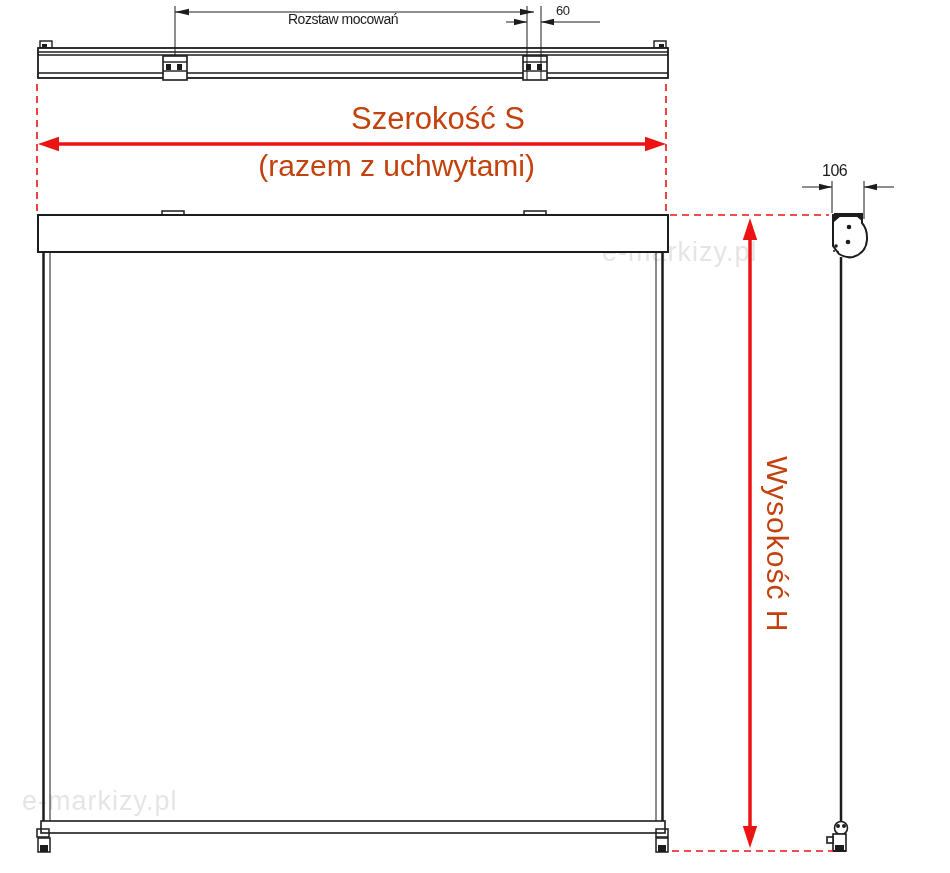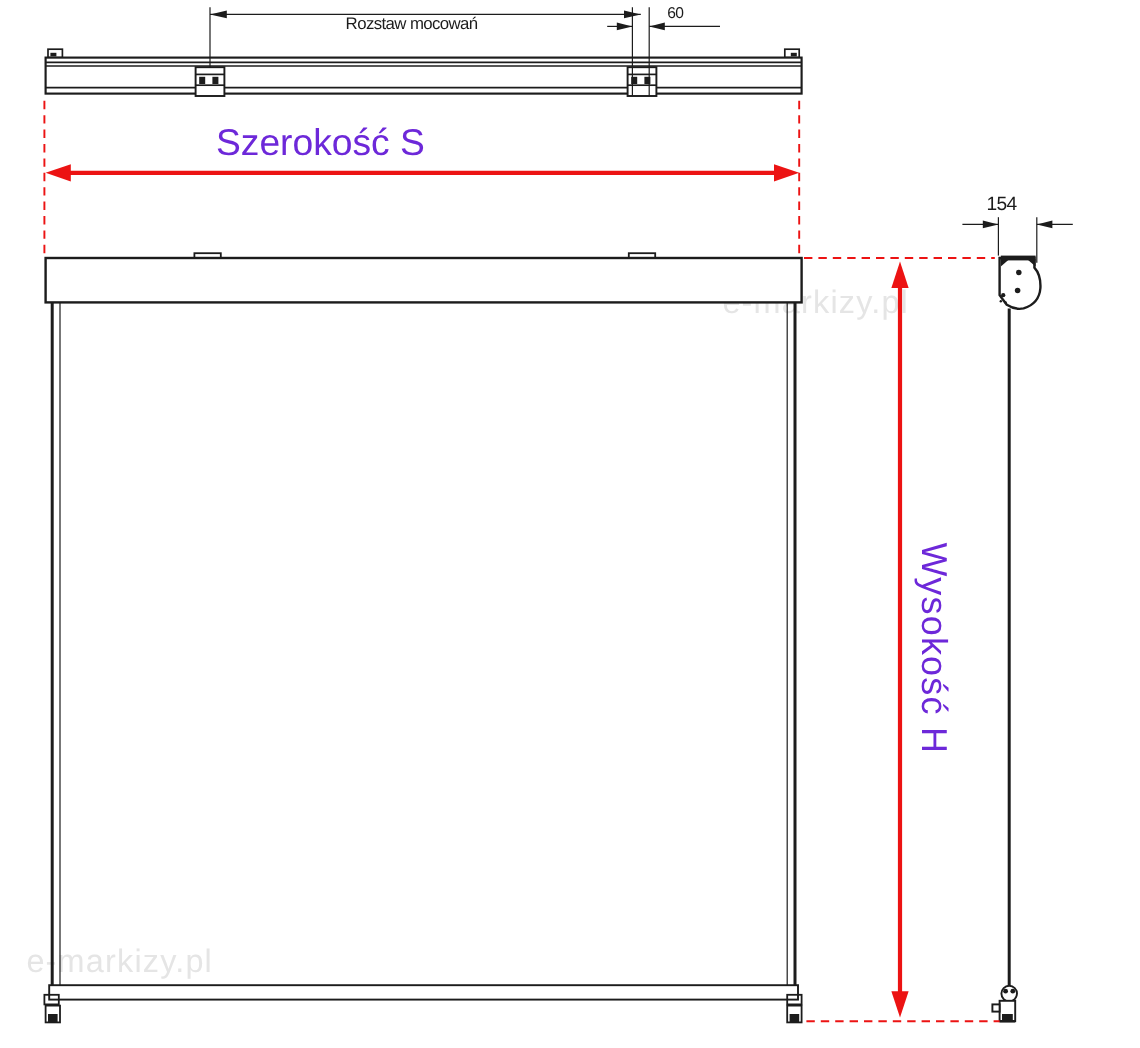--- a/index.html
+++ b/index.html
@@ -7,21 +7,21 @@
     position:relative;width:950px;height:873px;background:#ffffff;
     font-family:"Liberation Sans",sans-serif;overflow:hidden;
   }
   #linework{position:absolute;left:0;top:0;z-index:2;}
   .txt{position:absolute;z-index:3;white-space:nowrap;}
   .cad{
     font-family:Liberation Sans, sans-serif;color:#1c1c1c;
     letter-spacing:-0.5px;
   }
   .red{
-    color:#6d28d9;text-align:left;font-weight:400;
+    color:#c2410c;text-align:right;font-weight:400;
   }
   .watermark{
     position:absolute;z-index:1;color:#e5e5e5;font-size:27px;
     letter-spacing:1px;font-family:"Liberation Sans",sans-serif;
   }
   .vertical{
     writing-mode:vertical-rl;letter-spacing:1px;
   }
 </style>
 </head>
@@ -154,20 +154,21 @@
       <line x1="750" y1="234" x2="750" y2="832" stroke-width="3.5"></line>
       <polygon points="750,218 742.8,240 757.2,240" stroke="none"></polygon>
       <polygon points="750,848 742.8,826 757.2,826" stroke="none"></polygon>
     </g>
   </svg>
 
   <div class="txt cad" style="left:288px;top:11px;width:132px;font-size:14px;">Rozstaw mocowań</div>
 
   <div class="txt cad" style="left:556px;top:3px;width:36px;font-size:13px;">60</div>
 
-  <div class="txt cad" style="left:822px;top:162px;width:44px;font-size:16px;">154</div>
+  <div class="txt cad" style="left:822px;top:162px;width:44px;font-size:16px;">106</div>
 
   <div class="txt red" style="left:180px;top:101px;width:345px;font-size:31px;">Szerokość S</div>
 
+  <div class="txt red" style="left:170px;top:149px;width:365px;font-size:30px;">(razem z uchwytami)</div>
 
   <div class="txt red vertical" style="left:760px;top:452px;height:180px;font-size:30px;">Wysokość H</div>
 
 </div>
 
 </body></html>

